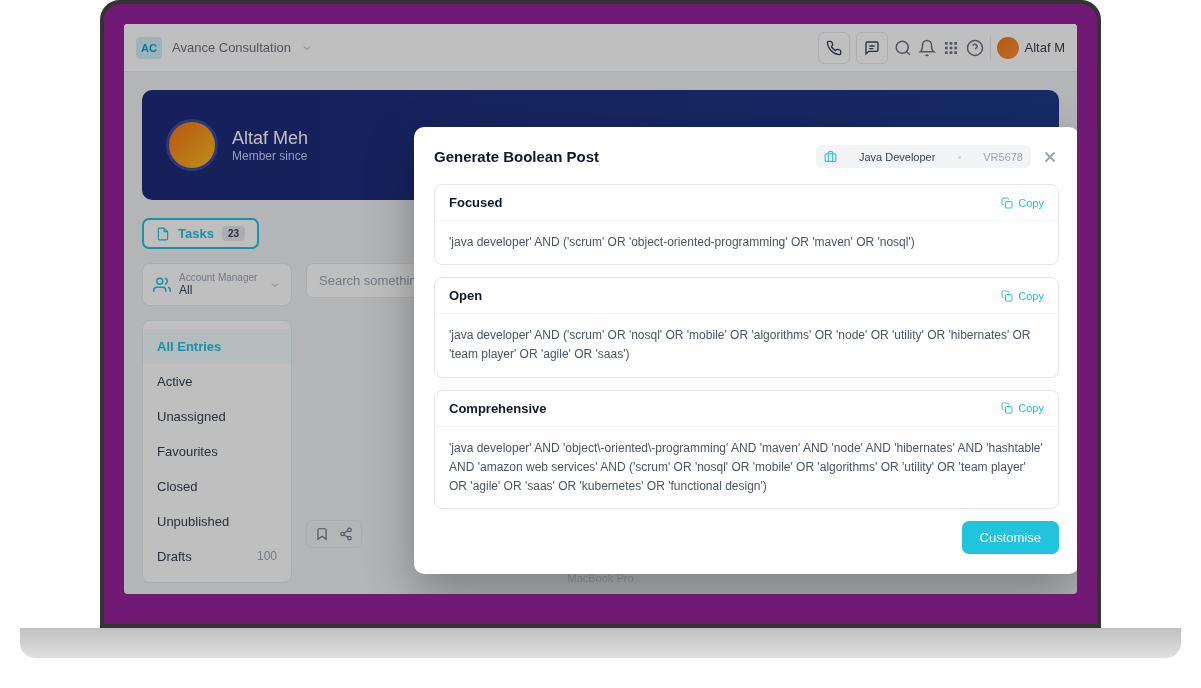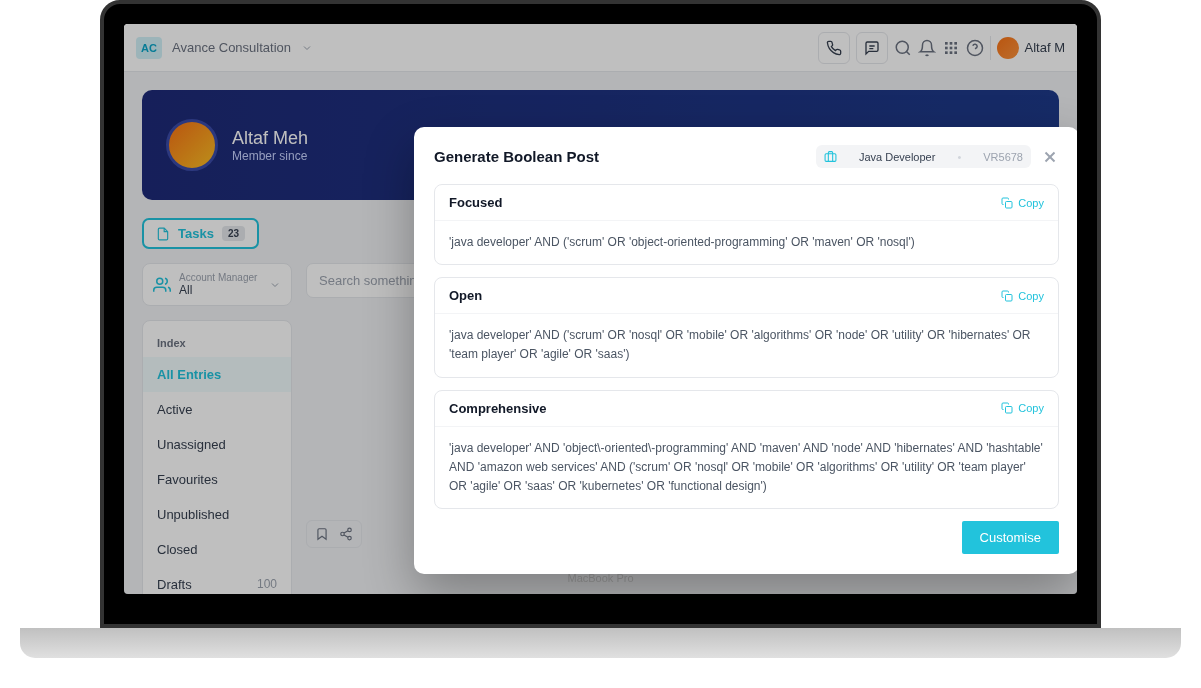--- a/index.html
+++ b/index.html
@@ -1,18 +1,18 @@
 <!DOCTYPE html>
 <html><head>
 <meta charset="utf-8">
 <style>
   * { box-sizing: border-box; margin: 0; padding: 0; }
   body { font-family: -apple-system, BlinkMacSystemFont, 'Segoe UI', Arial, sans-serif; background: #fff; width: 1201px; height: 688px; overflow: hidden; position: relative; }
   
-  .laptop-frame { position: absolute; top: 0; left: 100px; right: 100px; bottom: 60px; background: #000000; border-radius: 20px 20px 0 0; border: 4px solid #333; }
+  .laptop-frame { position: absolute; top: 0; left: 100px; right: 100px; bottom: 60px; background: #701a75; border-radius: 20px 20px 0 0; border: 4px solid #333; }
   .laptop-base { position: absolute; bottom: 30px; left: 20px; right: 20px; height: 30px; background: linear-gradient(#c0c0c0, #e0e0e0); border-radius: 0 0 15px 15px; }
   .laptop-label { position: absolute; bottom: 40px; left: 0; right: 0; text-align: center; color: #999; font-size: 11px; }
   
   .screen { position: absolute; top: 20px; left: 20px; right: 20px; bottom: 30px; background: #f0f2f5; overflow: hidden; border-radius: 4px; }
   
   .overlay { position: absolute; inset: 0; background: rgba(0,0,0,0.25); }
   
   .topbar { height: 48px; background: #fff; display: flex; align-items: center; padding: 0 12px; border-bottom: 1px solid #e5e7eb; }
   .org-badge { width: 26px; height: 22px; background: #d1f0f7; color: #0aa6c9; font-weight: 600; font-size: 11px; display: flex; align-items: center; justify-content: center; border-radius: 4px; }
   .org-name { color: #6b7280; font-size: 13px; margin-left: 10px; }
@@ -74,21 +74,21 @@
   .job-name { color: #374151; font-weight: 500; }
   .job-code { color: #9ca3af; }
   .close-btn { margin-left: 10px; color: #9ca3af; font-size: 18px; cursor: pointer; }
   
   .query-card { border: 1px solid #e5e7eb; border-radius: 8px; margin-bottom: 12px; }
   .card-header { display: flex; align-items: center; padding: 10px 14px; border-bottom: 1px solid #f3f4f6; }
   .card-title { font-size: 13px; font-weight: 700; color: #111827; }
   .copy-btn { margin-left: auto; color: #22c3dc; font-size: 11px; font-weight: 500; display: flex; align-items: center; gap: 5px; }
   .card-body { padding: 12px 14px; font-size: 12px; color: #4b5563; line-height: 1.6; }
   
-  .customise-btn { background: #22c3dc; color: #fff; border-radius: 2px; padding: 9px 18px; font-size: 13px; font-weight: 500; float: right; }
+  .customise-btn { background: #22c3dc; color: #fff; border-radius: 7px; padding: 9px 18px; font-size: 13px; font-weight: 500; float: right; }
   .modal::after { content: ''; display: block; clear: both; }
   
   svg { display: block; }
 </style>
 </head>
 <body>
 
 <div class="laptop-frame">
   <div class="screen">
 
@@ -197,43 +197,42 @@
             <div class="acct-value">All</div>
           </div>
           <span style="margin-left:auto;color:#9ca3af;">
             <svg width="12" height="12" viewBox="0 0 24 24" fill="none" stroke="currentColor" stroke-width="2">
                 <polyline points="6 9 12 15 18 9"></polyline>
               </svg>
           </span>
         </div>
 
         <div class="sidenav">
-          <div class="sidenav-title">Index</div>
           <div class="sidenav-item active">
               <span>All Entries</span>
               <span class="sidenav-count"></span>
             </div>
           <div class="sidenav-item">
               <span>Active</span>
               <span class="sidenav-count"></span>
             </div>
           <div class="sidenav-item">
               <span>Unassigned</span>
               <span class="sidenav-count"></span>
             </div>
           <div class="sidenav-item">
               <span>Favourites</span>
               <span class="sidenav-count"></span>
             </div>
           <div class="sidenav-item">
+              <span>Closed</span>
+              <span class="sidenav-count"></span>
+            </div>
+          <div class="sidenav-item">
               <span>Unpublished</span>
-              <span class="sidenav-count"></span>
-            </div>
-          <div class="sidenav-item">
-              <span>Closed</span>
               <span class="sidenav-count"></span>
             </div>
           <div class="sidenav-item">
               <span>Drafts</span>
               <span class="sidenav-count">100</span>
             </div>
         </div>
       </div>
 
       <div class="main-col">

